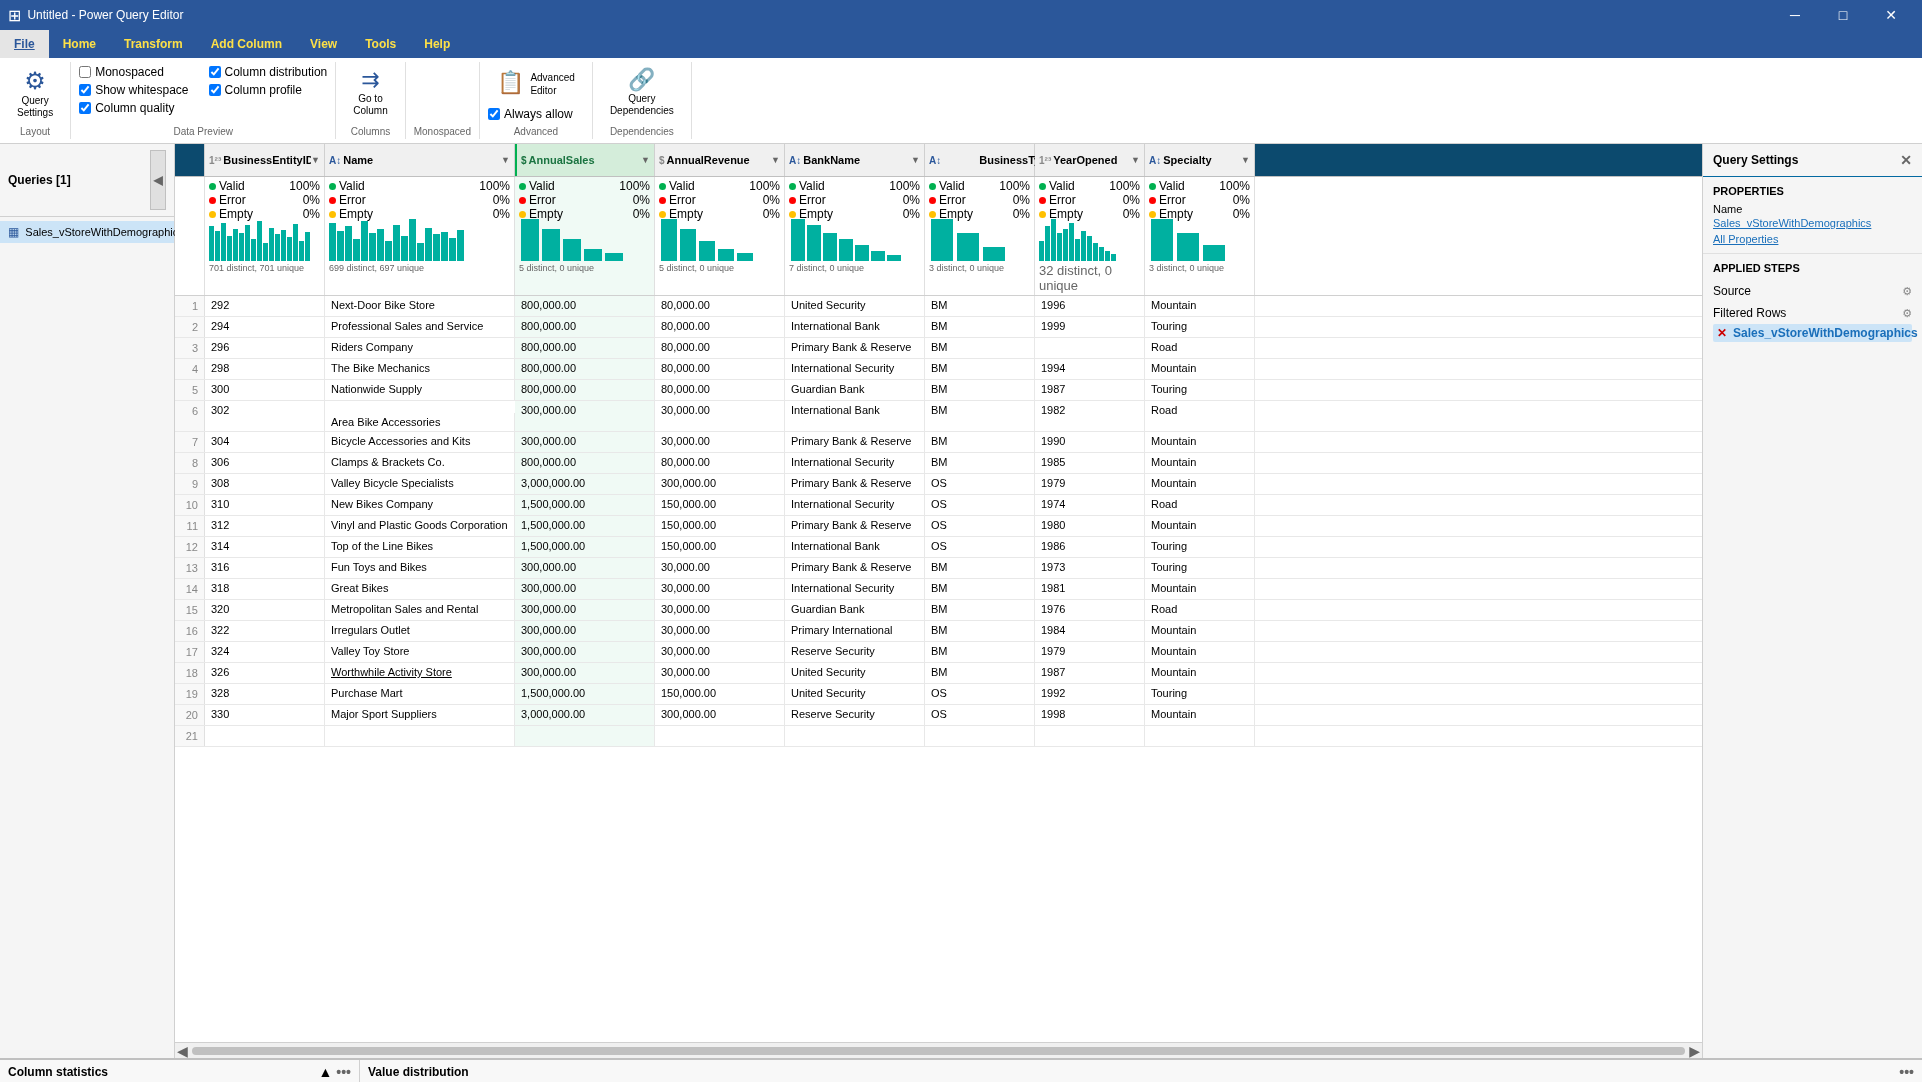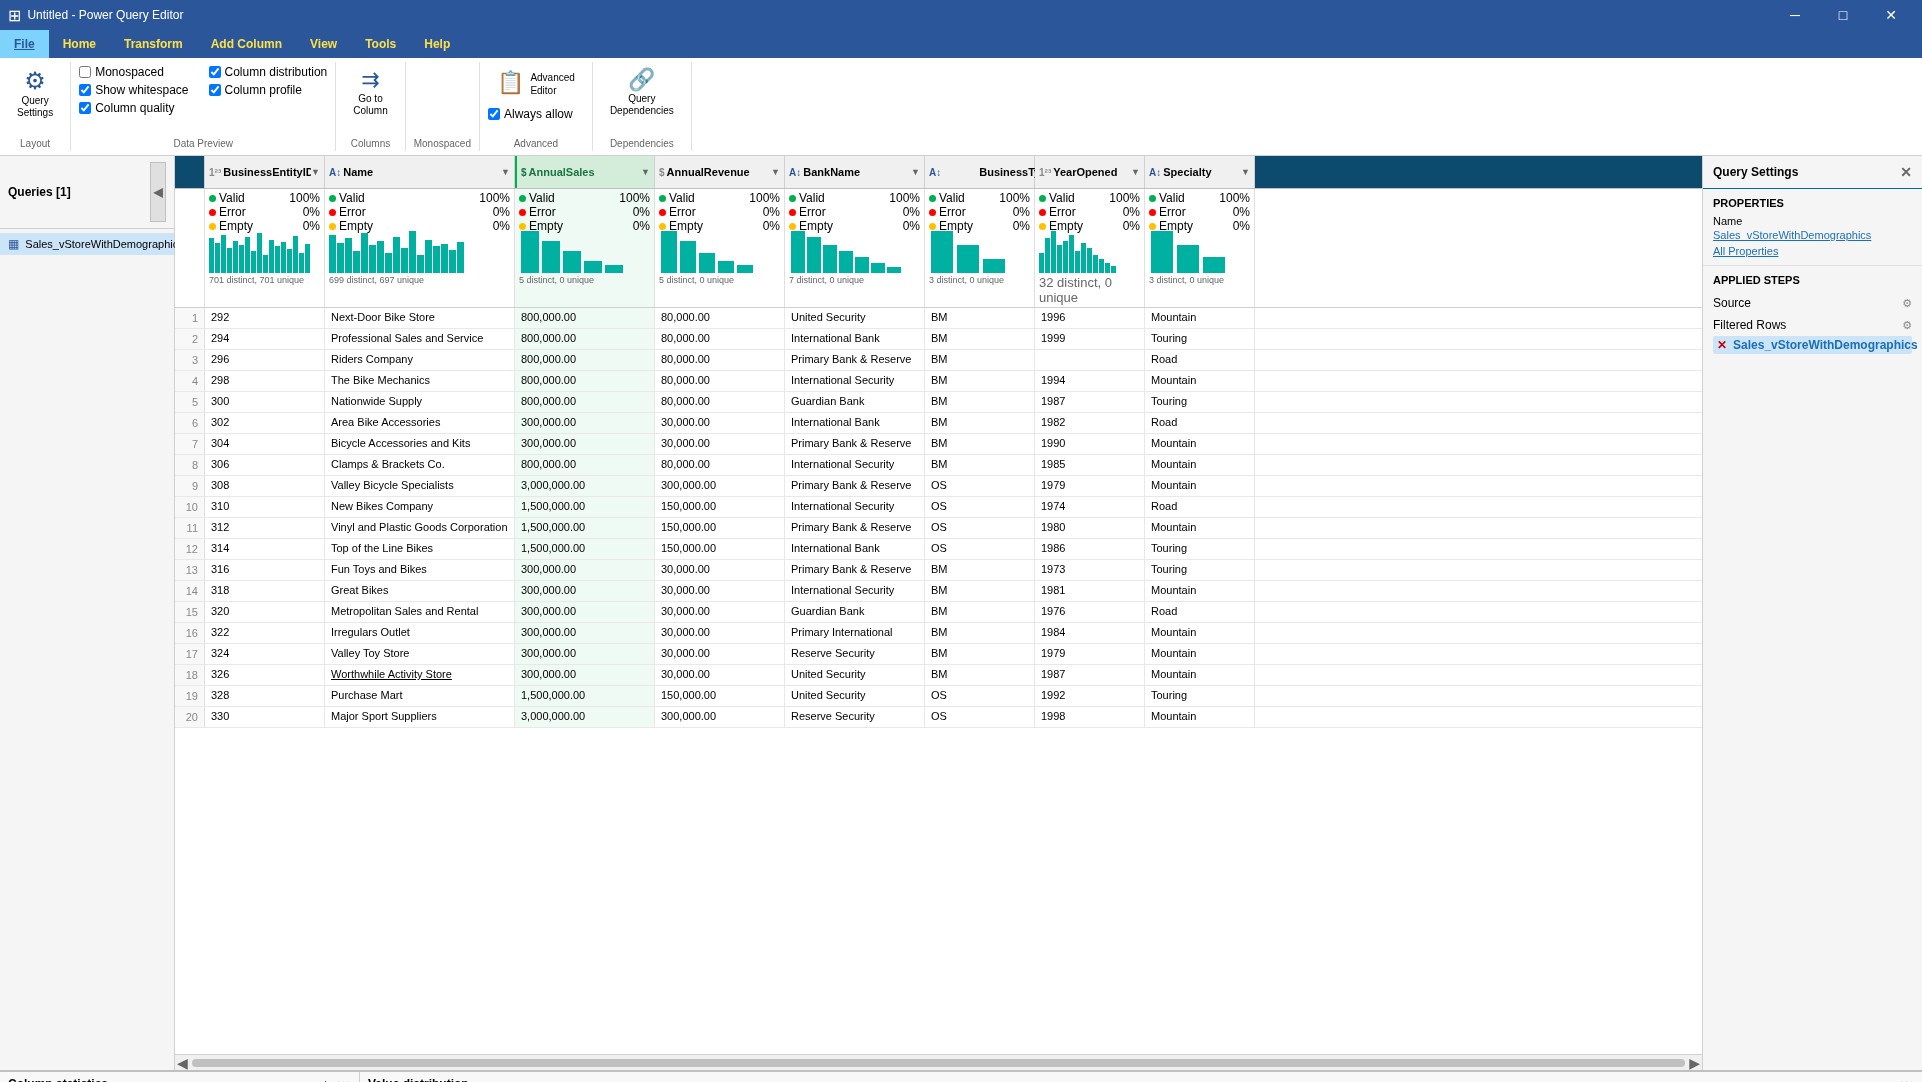--- a/index.html
+++ b/index.html
@@ -16,26 +16,26 @@
       justify-content: space-between;
     }
     .title-bar-left { display: flex; align-items: center; gap: 6px; }
     .title-bar-controls { display: flex; gap: 2px; }
     .title-bar-btn { width: 46px; height: 30px; display: flex; align-items: center; justify-content: center; color: white; cursor: pointer; font-size: 14px; }
 
     
     .ribbon { background: #fff; border-bottom: 1px solid #d0d0d0; }
     .ribbon-tabs { display: flex; background: #2b579a; height: 28px; }
     .ribbon-tab { padding: 0 14px; height: 28px; display: flex; align-items: center; color: #fde047; cursor: pointer; font-size: 12px; font-weight: bold; }
-    .ribbon-tab.active { background: #7dd3fc; color: #2b579a; font-weight: 600; text-decoration: underline; }
+    .ribbon-tab.active { background: #e5e5e5; color: #2b579a; font-weight: 600; text-decoration: underline; }
 
     .ribbon-content { display: flex; align-items: stretch; padding: 4px 0; min-height: 82px; }
     .ribbon-group { display: flex; flex-direction: column; align-items: center; border-right: 1px solid #e0e0e0; padding: 2px 8px; }
     .ribbon-group-items { display: flex; align-items: flex-start; gap: 4px; flex: 1; }
-    .ribbon-group-label { font-size: 10px; color: #666; margin-top: 14px; text-align: center; width: 100%; }
+    .ribbon-group-label { font-size: 10px; color: #666; margin-top: 2px; text-align: center; width: 100%; }
 
     .ribbon-btn-large { display: flex; flex-direction: column; align-items: center; padding: 4px 8px; cursor: pointer; min-width: 50px; border: 1px solid transparent; border-radius: 2px; }
     .ribbon-btn-large .icon { font-size: 22px; line-height: 1; }
     .ribbon-btn-large .label { font-size: 10px; text-align: center; margin-top: 2px; }
 
     .checkbox-row { display: flex; align-items: center; gap: 4px; padding: 1px 0; }
     .checkbox-row input { width: 12px; height: 12px; }
 
     
     .queries-panel { width: 175px; background: #f5f5f5; border-right: 1px solid #d0d0d0; display: flex; flex-direction: column; }
@@ -544,21 +544,21 @@
               <div class="data-cell" style="width: 140px; min-width: 140px; background: rgb(240, 250, 245);">800,000.00</div>
               <div class="data-cell" style="width: 130px; min-width: 130px;">80,000.00</div>
               <div class="data-cell" style="width: 140px; min-width: 140px;">Guardian Bank</div>
               <div class="data-cell" style="width: 110px; min-width: 110px;">BM</div>
               <div class="data-cell" style="width: 110px; min-width: 110px;">1987</div>
               <div class="data-cell" style="width: 110px; min-width: 110px;">Touring</div>
             </div>
             <div class="data-row">
               <div class="row-num">6</div>
               <div class="data-cell" style="width: 120px; min-width: 120px;">302</div>
-              <div class="data-cell" style="width: 190px; min-width: 190px;">Area Bike Accessories</div>
+              <div class="data-cell" style="width: 190px; min-width: 190px; margin-top: 12px;">Area Bike Accessories</div>
               <div class="data-cell" style="width: 140px; min-width: 140px; background: rgb(240, 250, 245);">300,000.00</div>
               <div class="data-cell" style="width: 130px; min-width: 130px;">30,000.00</div>
               <div class="data-cell" style="width: 140px; min-width: 140px;">International Bank</div>
               <div class="data-cell" style="width: 110px; min-width: 110px;">BM</div>
               <div class="data-cell" style="width: 110px; min-width: 110px;">1982</div>
               <div class="data-cell" style="width: 110px; min-width: 110px;">Road</div>
             </div>
             <div class="data-row">
               <div class="row-num">7</div>
               <div class="data-cell" style="width: 120px; min-width: 120px;">304</div>
@@ -706,20 +706,31 @@
               <div class="row-num">20</div>
               <div class="data-cell" style="width: 120px; min-width: 120px;">330</div>
               <div class="data-cell" style="width: 190px; min-width: 190px;">Major Sport Suppliers</div>
               <div class="data-cell" style="width: 140px; min-width: 140px; background: rgb(240, 250, 245);">3,000,000.00</div>
               <div class="data-cell" style="width: 130px; min-width: 130px;">300,000.00</div>
               <div class="data-cell" style="width: 140px; min-width: 140px;">Reserve Security</div>
               <div class="data-cell" style="width: 110px; min-width: 110px;">OS</div>
               <div class="data-cell" style="width: 110px; min-width: 110px;">1998</div>
               <div class="data-cell" style="width: 110px; min-width: 110px;">Mountain</div>
             </div>
+            <div class="data-row">
+              <div class="row-num">21</div>
+              <div class="data-cell" style="width: 120px; min-width: 120px;"></div>
+              <div class="data-cell" style="width: 190px; min-width: 190px;"></div>
+              <div class="data-cell" style="width: 140px; min-width: 140px; background: rgb(240, 250, 245);"></div>
+              <div class="data-cell" style="width: 130px; min-width: 130px;"></div>
+              <div class="data-cell" style="width: 140px; min-width: 140px;"></div>
+              <div class="data-cell" style="width: 110px; min-width: 110px;"></div>
+              <div class="data-cell" style="width: 110px; min-width: 110px;"></div>
+              <div class="data-cell" style="width: 110px; min-width: 110px;"></div>
+            </div>
           </div>
       </div>
 
       <div style="height:16px; background:#f0f0f0; border-top:1px solid #d0d0d0; display:flex; align-items:center; padding:0 2px;">
         <span style="font-size:14px; cursor:pointer; color:#666;">◀</span>
         <div style="flex:1; height:8px; background:#c0c0c0; border-radius:4px; margin:0 4px;"></div>
         <span style="font-size:14px; cursor:pointer; color:#666;">▶</span>
       </div>
     </div>
   </div>

